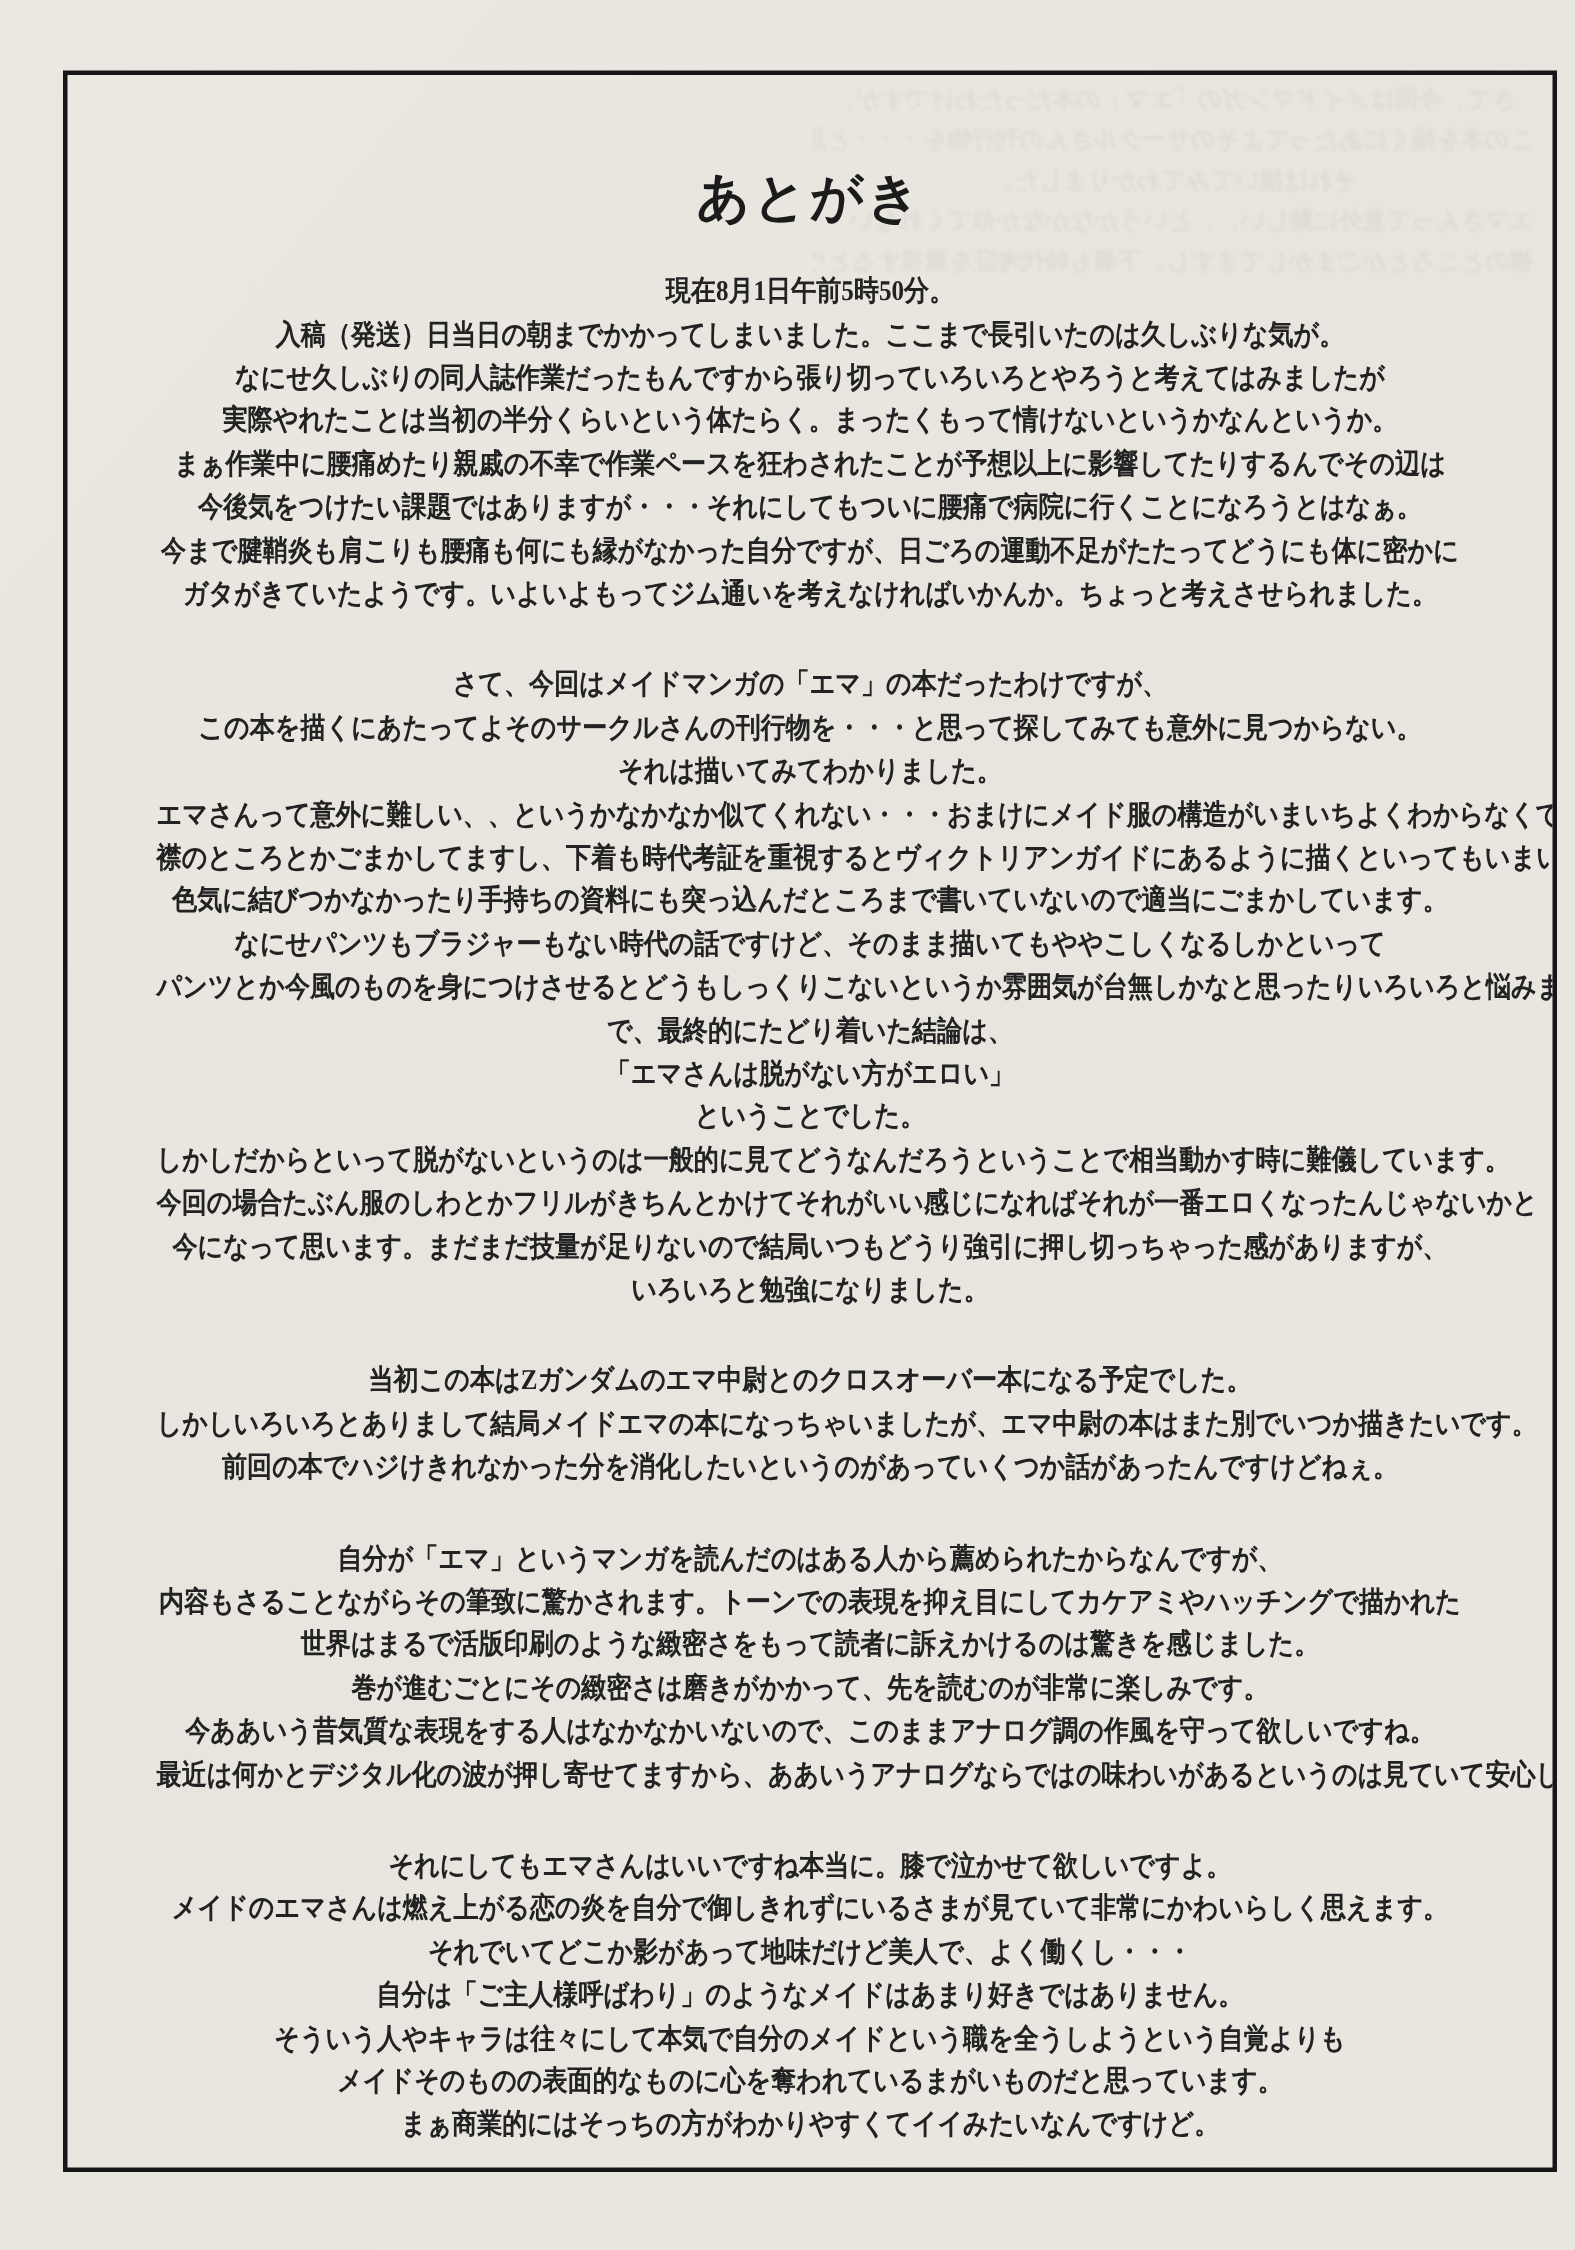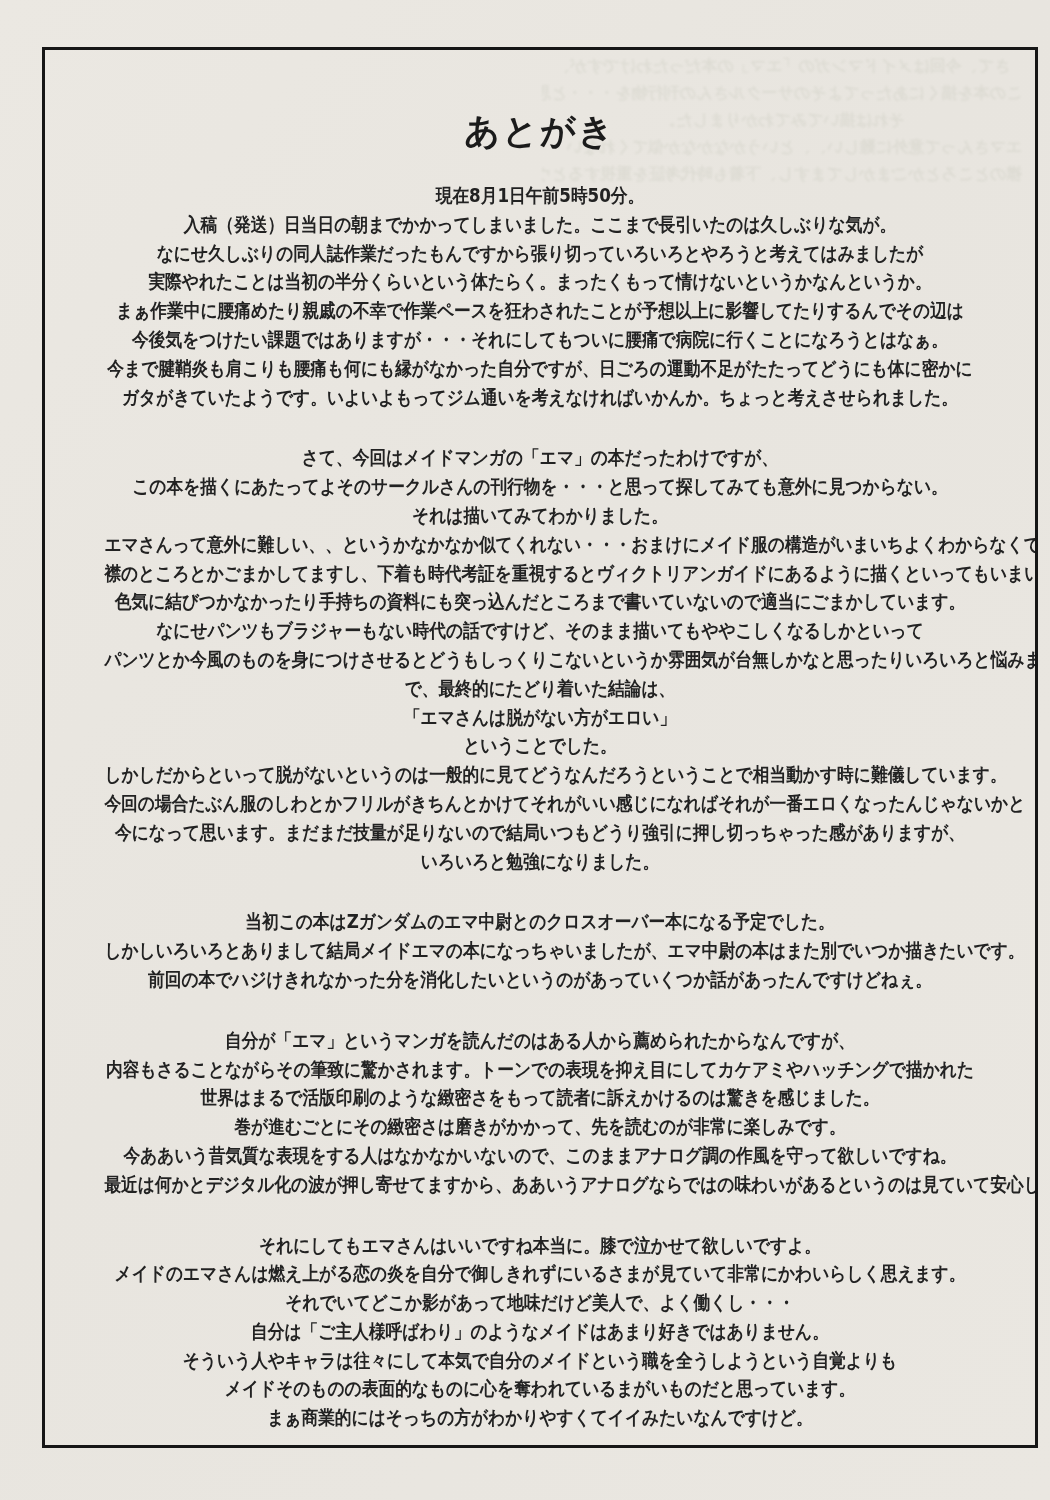--- a/index.html
+++ b/index.html
@@ -40,20 +40,21 @@
   }
   .frame {
     position: absolute;
     left: 42px;
     top: 47px;
     width: 996px;
     height: 1401px;
     border: 3px solid #161616;
     box-sizing: border-box;
     overflow: hidden;
+    font-family: Liberation Serif, serif;
   }
   .title {
     margin: 58px 0 26px 0;
     text-align: center;
     font-size: 35px;
     font-weight: bold;
     color: #1b1b1b;
     letter-spacing: 2px;
   }
   .content {

